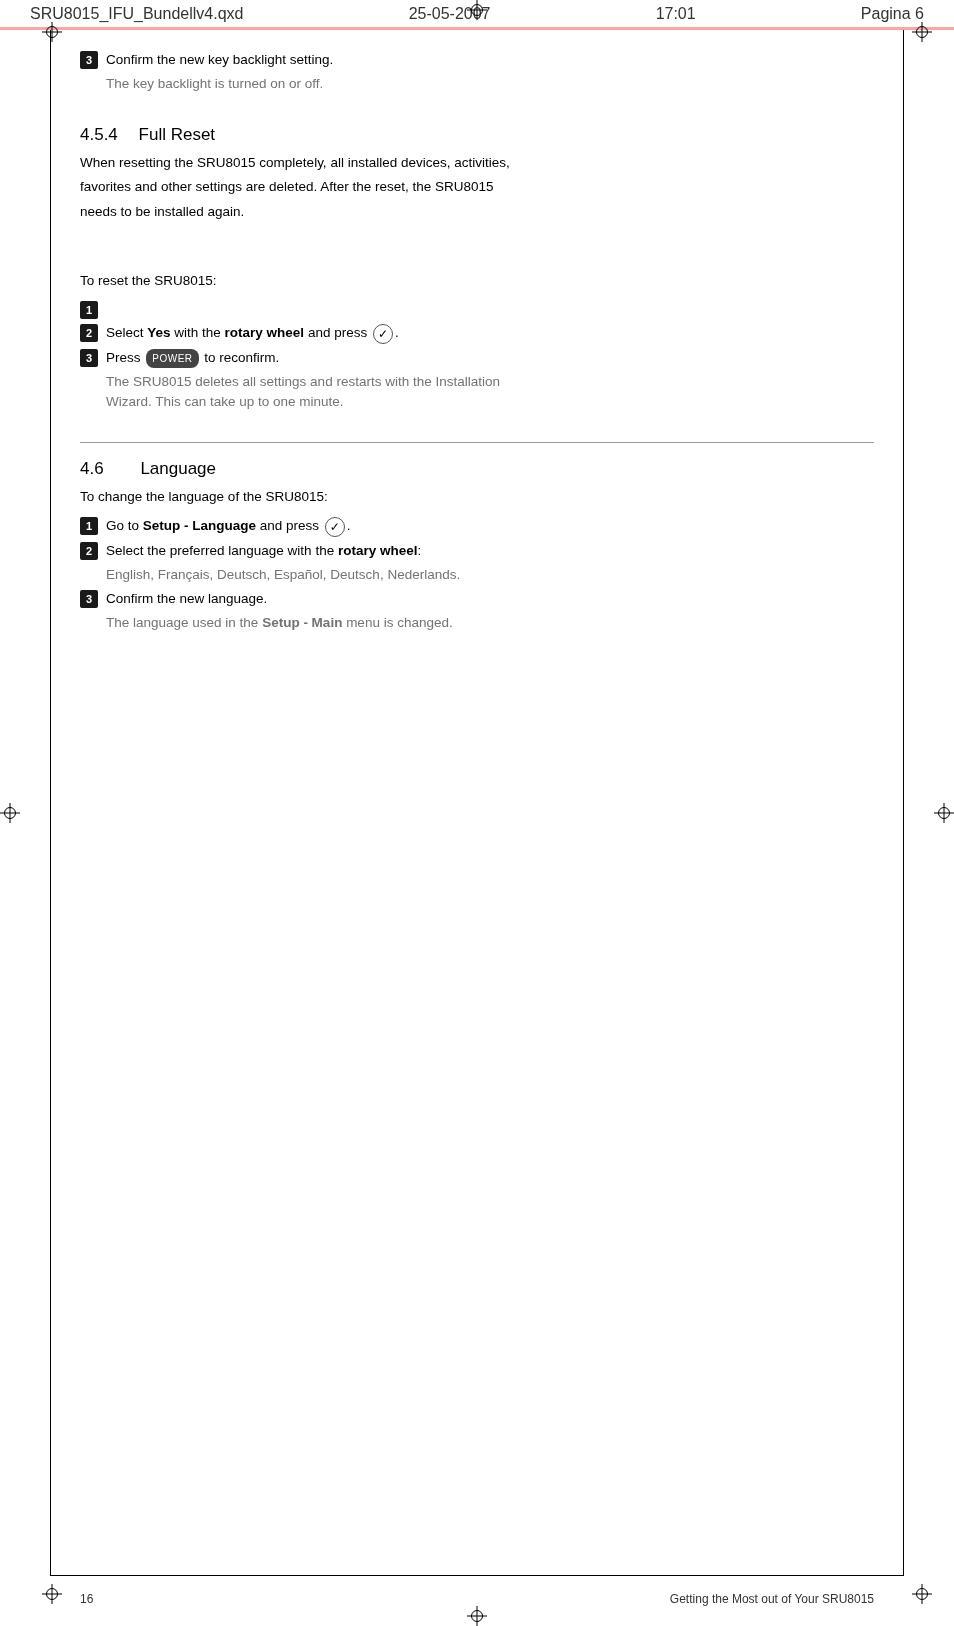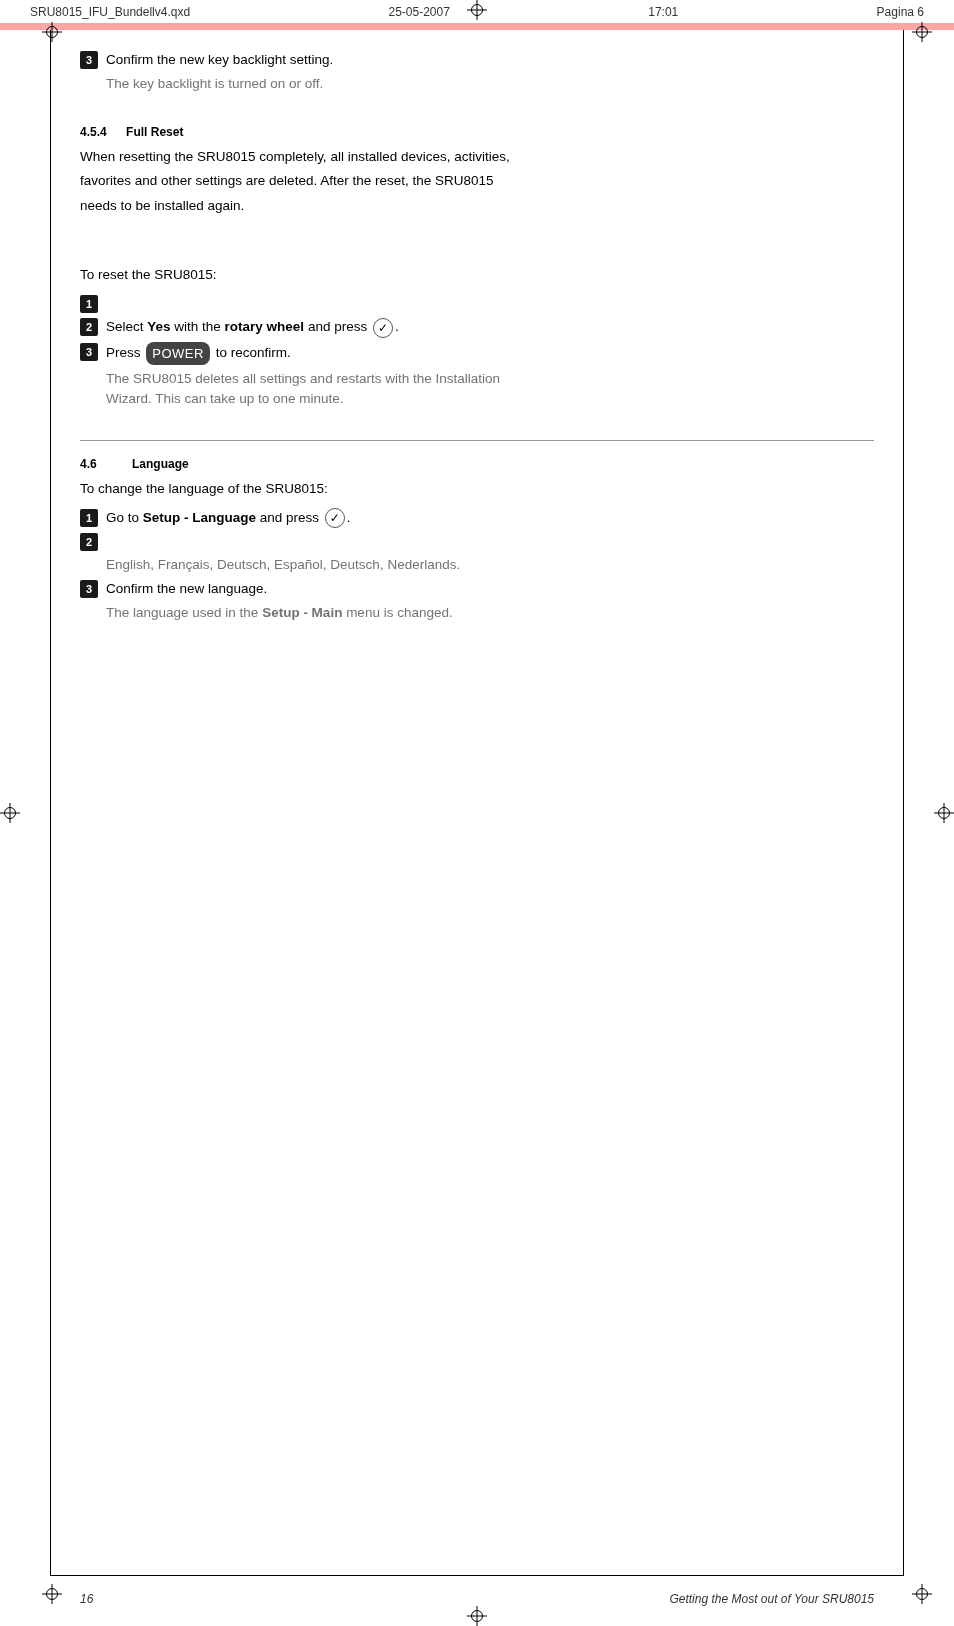--- a/index.html
+++ b/index.html
@@ -21,26 +21,26 @@
       background: #ffffff;
     }
 
     
     .header-bar {
       position: absolute;
       top: 0;
       left: 0;
       right: 0;
       height: 30px;
-      border-bottom: 7px solid #fca5a5;
+      border-bottom: 3px solid #fca5a5;
       display: flex;
       align-items: center;
       justify-content: space-between;
       padding: 0 30px;
-      font-size: 12px;
+      font-size: 16px;
       color: #333;
     }
 
     
     .crosshair {
       position: absolute;
       width: 20px;
       height: 20px;
     }
     .crosshair::before {
@@ -119,22 +119,22 @@
       line-height: 1.5;
       color: #737373;
     }
 
     
     .section-full-reset {
       margin-bottom: 30px;
     }
 
     .section-title {
-      font-size: 12px;
-      font-weight: bold;
+      font-size: 17px;
+      font-weight: normal;
       margin-bottom: 8px;
     }
 
     .body-text {
       line-height: 1.55;
       margin-bottom: 4px;
     }
 
     
     .divider {
@@ -163,40 +163,39 @@
       margin: 0 2px;
     }
 
     
     .btn-power {
       display: inline-flex;
       align-items: center;
       justify-content: center;
       background: #444;
       color: #fff;
-      font-size: 13px;
+      font-size: 10px;
       padding: 2px 6px;
       border-radius: 8px;
       vertical-align: middle;
       margin: 0 2px;
       letter-spacing: 0.5px;
     }
 
     
     .footer {
       position: absolute;
       bottom: 20px;
       left: 80px;
       right: 80px;
       display: flex;
       justify-content: space-between;
       align-items: center;
       font-size: 12px;
       color: #333;
-      font-style: italic;
     }
 
     
     .border-left {
       position: absolute;
       top: 30px;
       left: 50px;
       bottom: 50px;
       width: 1px;
       background: #000;
@@ -325,20 +324,23 @@
 
       <div class="step-item">
         <span class="step-badge">1</span>
         <span class="step-text">
           Go to <span class="inline-bold">Setup - Language</span> and press <span class="btn-check">✓</span>.
         </span>
       </div>
 
       <div class="step-item">
         <span class="step-badge">2</span>
+        <span class="step-text">
+          Select the preferred language with the <span class="inline-bold">rotary wheel</span>:
+        </span>
       </div>
       <div class="step-sub">English, Français, Deutsch, Español, Deutsch, Nederlands.</div>
 
       <div class="step-item" style="margin-top:4px;">
         <span class="step-badge">3</span>
         <span class="step-text">Confirm the new language.</span>
       </div>
       <div class="step-sub">
         The language used in the <span class="inline-bold">Setup - Main</span> menu is changed.
       </div>

